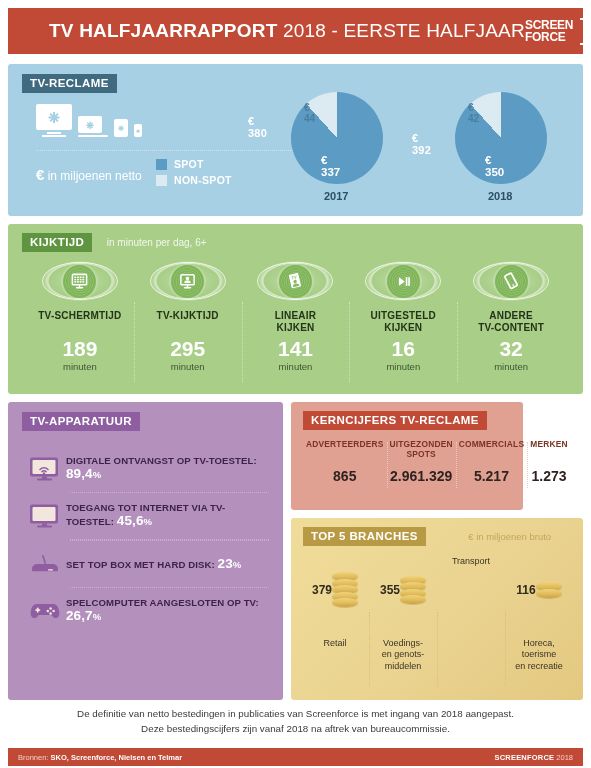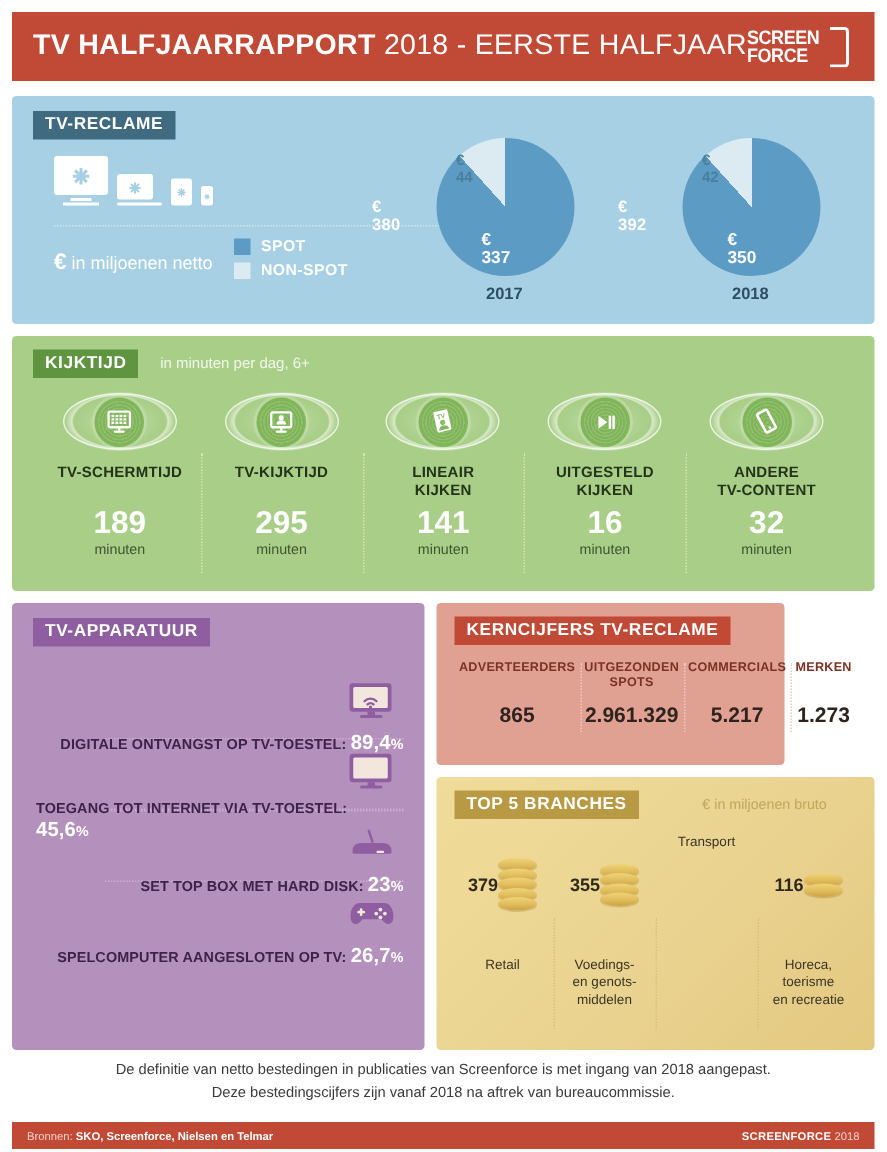--- a/index.html
+++ b/index.html
@@ -9,21 +9,21 @@
     background: #ffffff;
     overflow: hidden;
   }
   .page { position: relative; width: 591px; height: 768px; background:#fff; }
 
   
   .header {
     position:absolute; left:8px; top:8px; width:575px; height:46px;
     background:#c04a35; display:flex; align-items:center; padding:0 14px;
   }
-  .header-title { color:#fff; font-size:19px; letter-spacing:.2px; white-space:nowrap; }
+  .header-title { color:#fff; font-size:19px; letter-spacing:.2px; white-space:nowrap;margin-left:27px; }
   .header-title b { font-weight:bold; }
   .header-title .thin { font-weight:300; }
   .logo {
     margin-left:auto; display:flex; align-items:center; gap:3px; padding-right:6px;
   }
   .logo-words { display:flex; flex-direction:column; line-height:.95; }
   .logo-words span {
     color:#fff; font-weight:bold; font-size:13px; letter-spacing:-0.3px;
     transform: scaleX(.92); transform-origin:left center;
   }
@@ -135,21 +135,21 @@
     color:#24331a; font-size:10px; font-weight:bold; text-align:center;
     line-height:1.2; letter-spacing:.2px; margin-top:2px; min-height:24px;
   }
   .kijk-num { color:#fff; font-size:21px; font-weight:bold; margin-top:4px; line-height:1; }
   .kijk-unit { color:#3f5530; font-size:9.5px; margin-top:2px; }
 
   
   .p-app { left:8px; top:402px; width:275px; height:298px; background:#b491bd; }
   .p-app .badge { background:#8e5ea0; }
   .app-list { position:absolute; left:16px; top:44px; width:245px; }
-  .app-row { display:flex; align-items:flex-end; height:46px;flex-direction:column; }
+  .app-row { display:flex; align-items:center; height:46px; }
   .app-icon { width:42px; flex:0 0 42px; display:flex; align-items:center; justify-content:center; }
   .app-text {
     font-size:9.6px; font-weight:bold; color:#3e2348; letter-spacing:.1px;
     line-height:1.1;
   }
   .app-text .pct { color:#ffffff; font-size:13.5px; font-weight:bold; }
   .app-text .pctsign { color:#ffffff; font-size:9.5px; font-weight:bold; }
   .app-div { border-top:1.5px dotted #cbaed2; margin-left:46px; }
 
   
@@ -290,21 +290,21 @@
         <span class="legend-lab">SPOT</span>
       </div>
       <div class="legend-row">
         <span class="legend-sw" style="background:#dceaf2"></span>
         <span class="legend-lab">NON-SPOT</span>
       </div>
     </div>
 
     <div class="pie-group">
       <div class="pie" style="left:283px; top:28px;"></div>
-      <div class="pie-total" style="left:240px; top:68px;">€ 380</div>
+      <div class="pie-total" style="left:240px; top:51px;">€ 380</div>
       <div class="pie-spot" style="left:313px; top:90px;">€ 337</div>
       <div class="pie-nonspot" style="left:296px; top:38px;">€ 44</div>
       <div class="pie-year" style="left:316px; top:126px;">2017</div>
     </div>
 
     <div class="pie-group">
       <div class="pie" style="left:447px; top:28px;"></div>
       <div class="pie-total" style="left:404px; top:68px;">€ 392</div>
       <div class="pie-spot" style="left:477px; top:90px;">€ 350</div>
       <div class="pie-nonspot" style="left:460px; top:38px;">€ 42</div>

